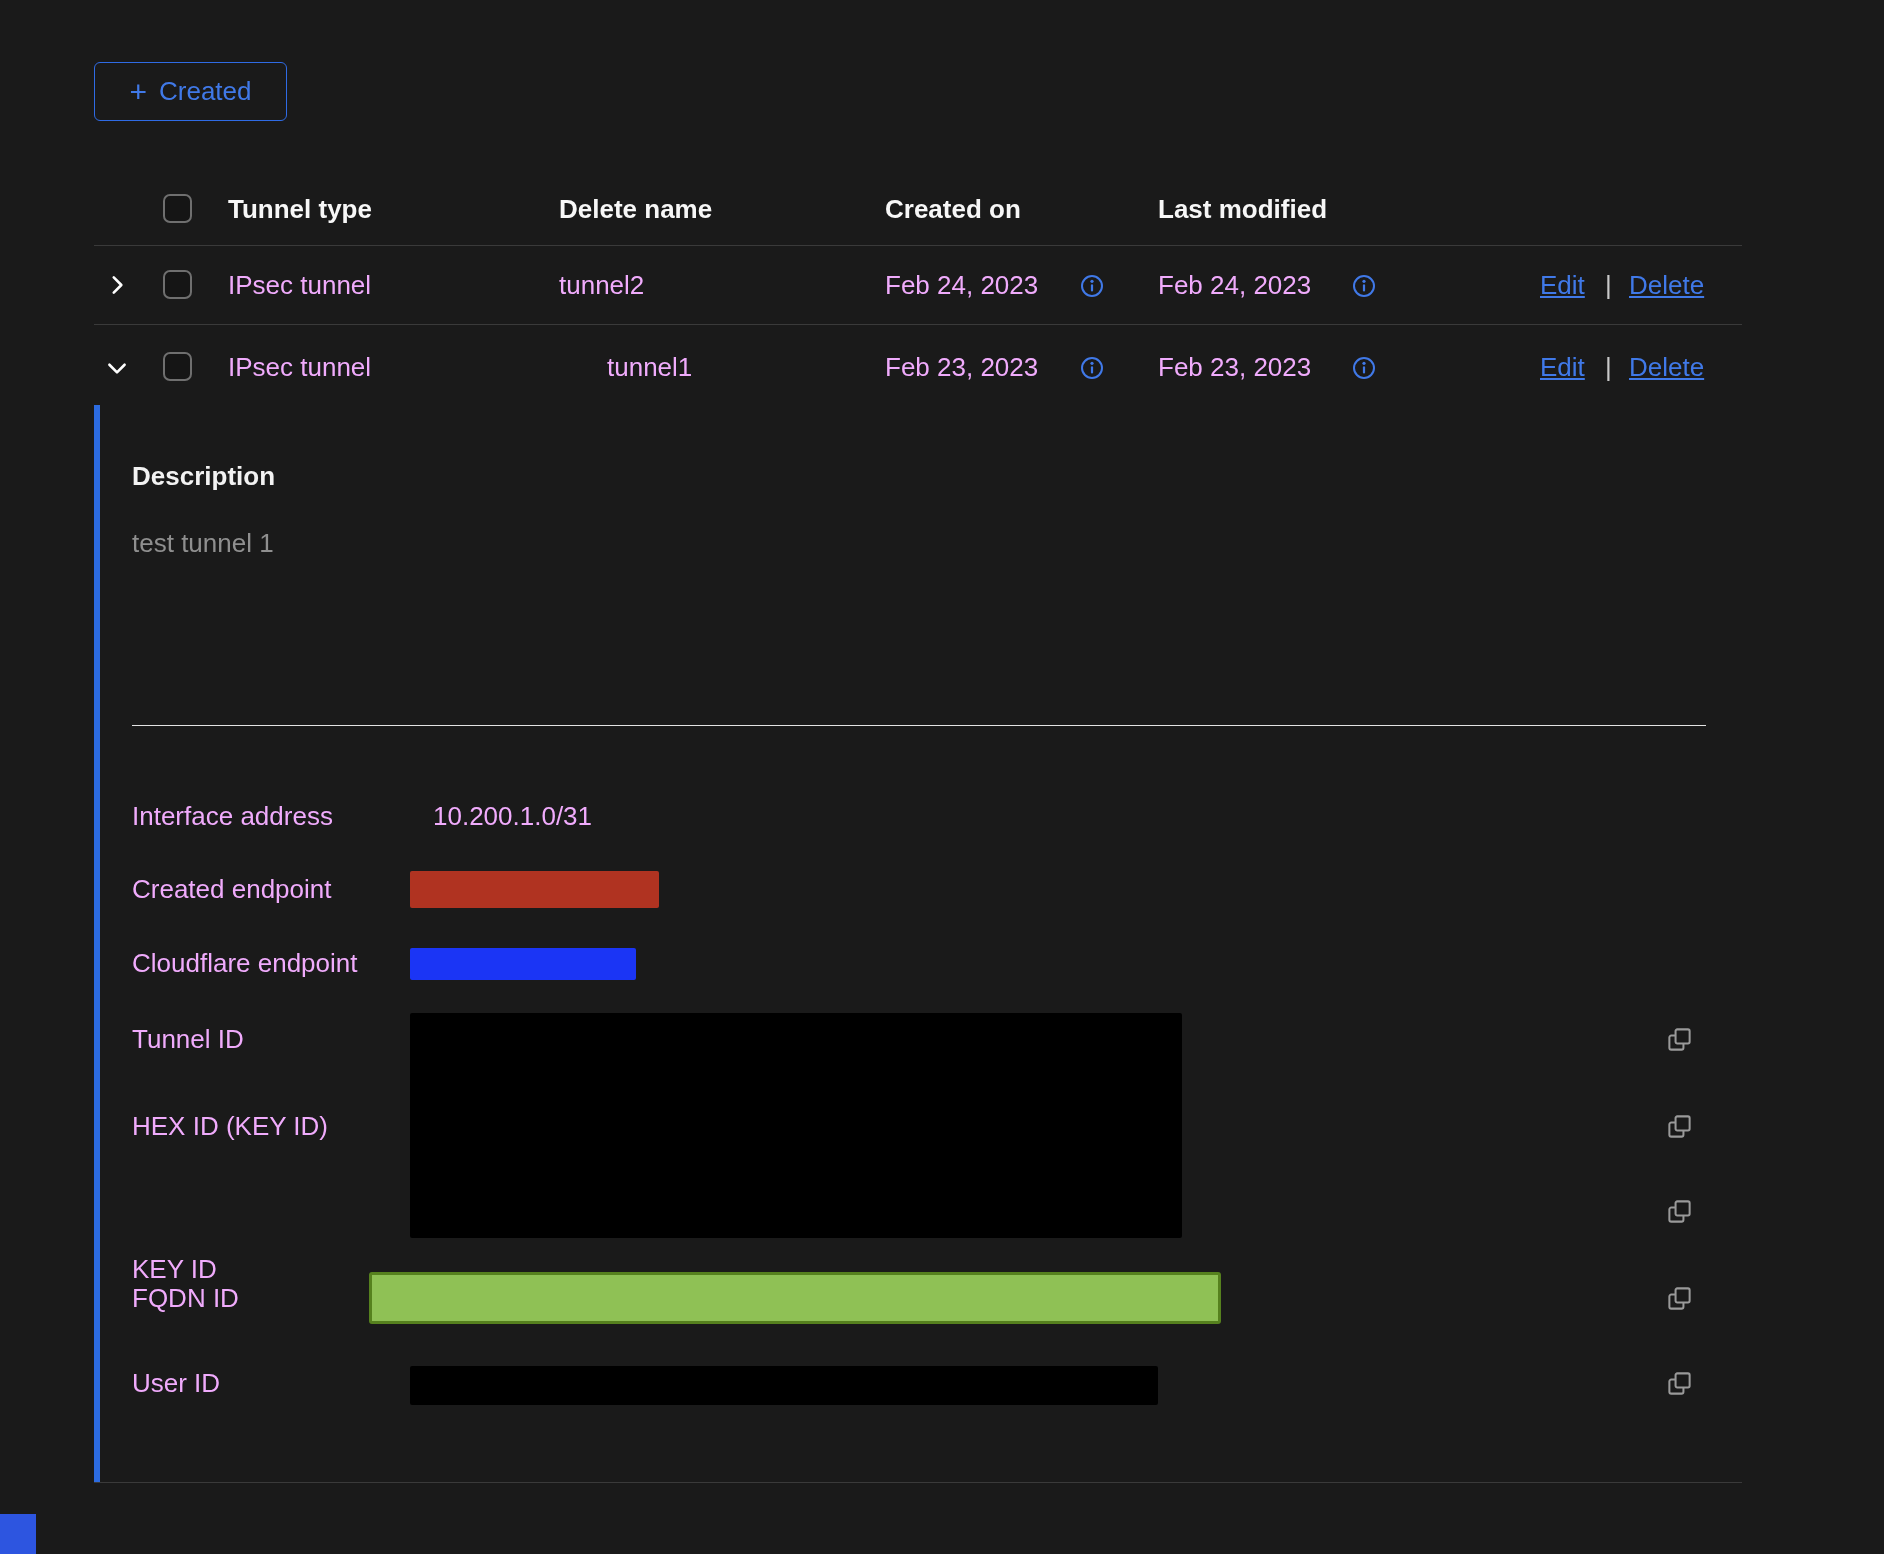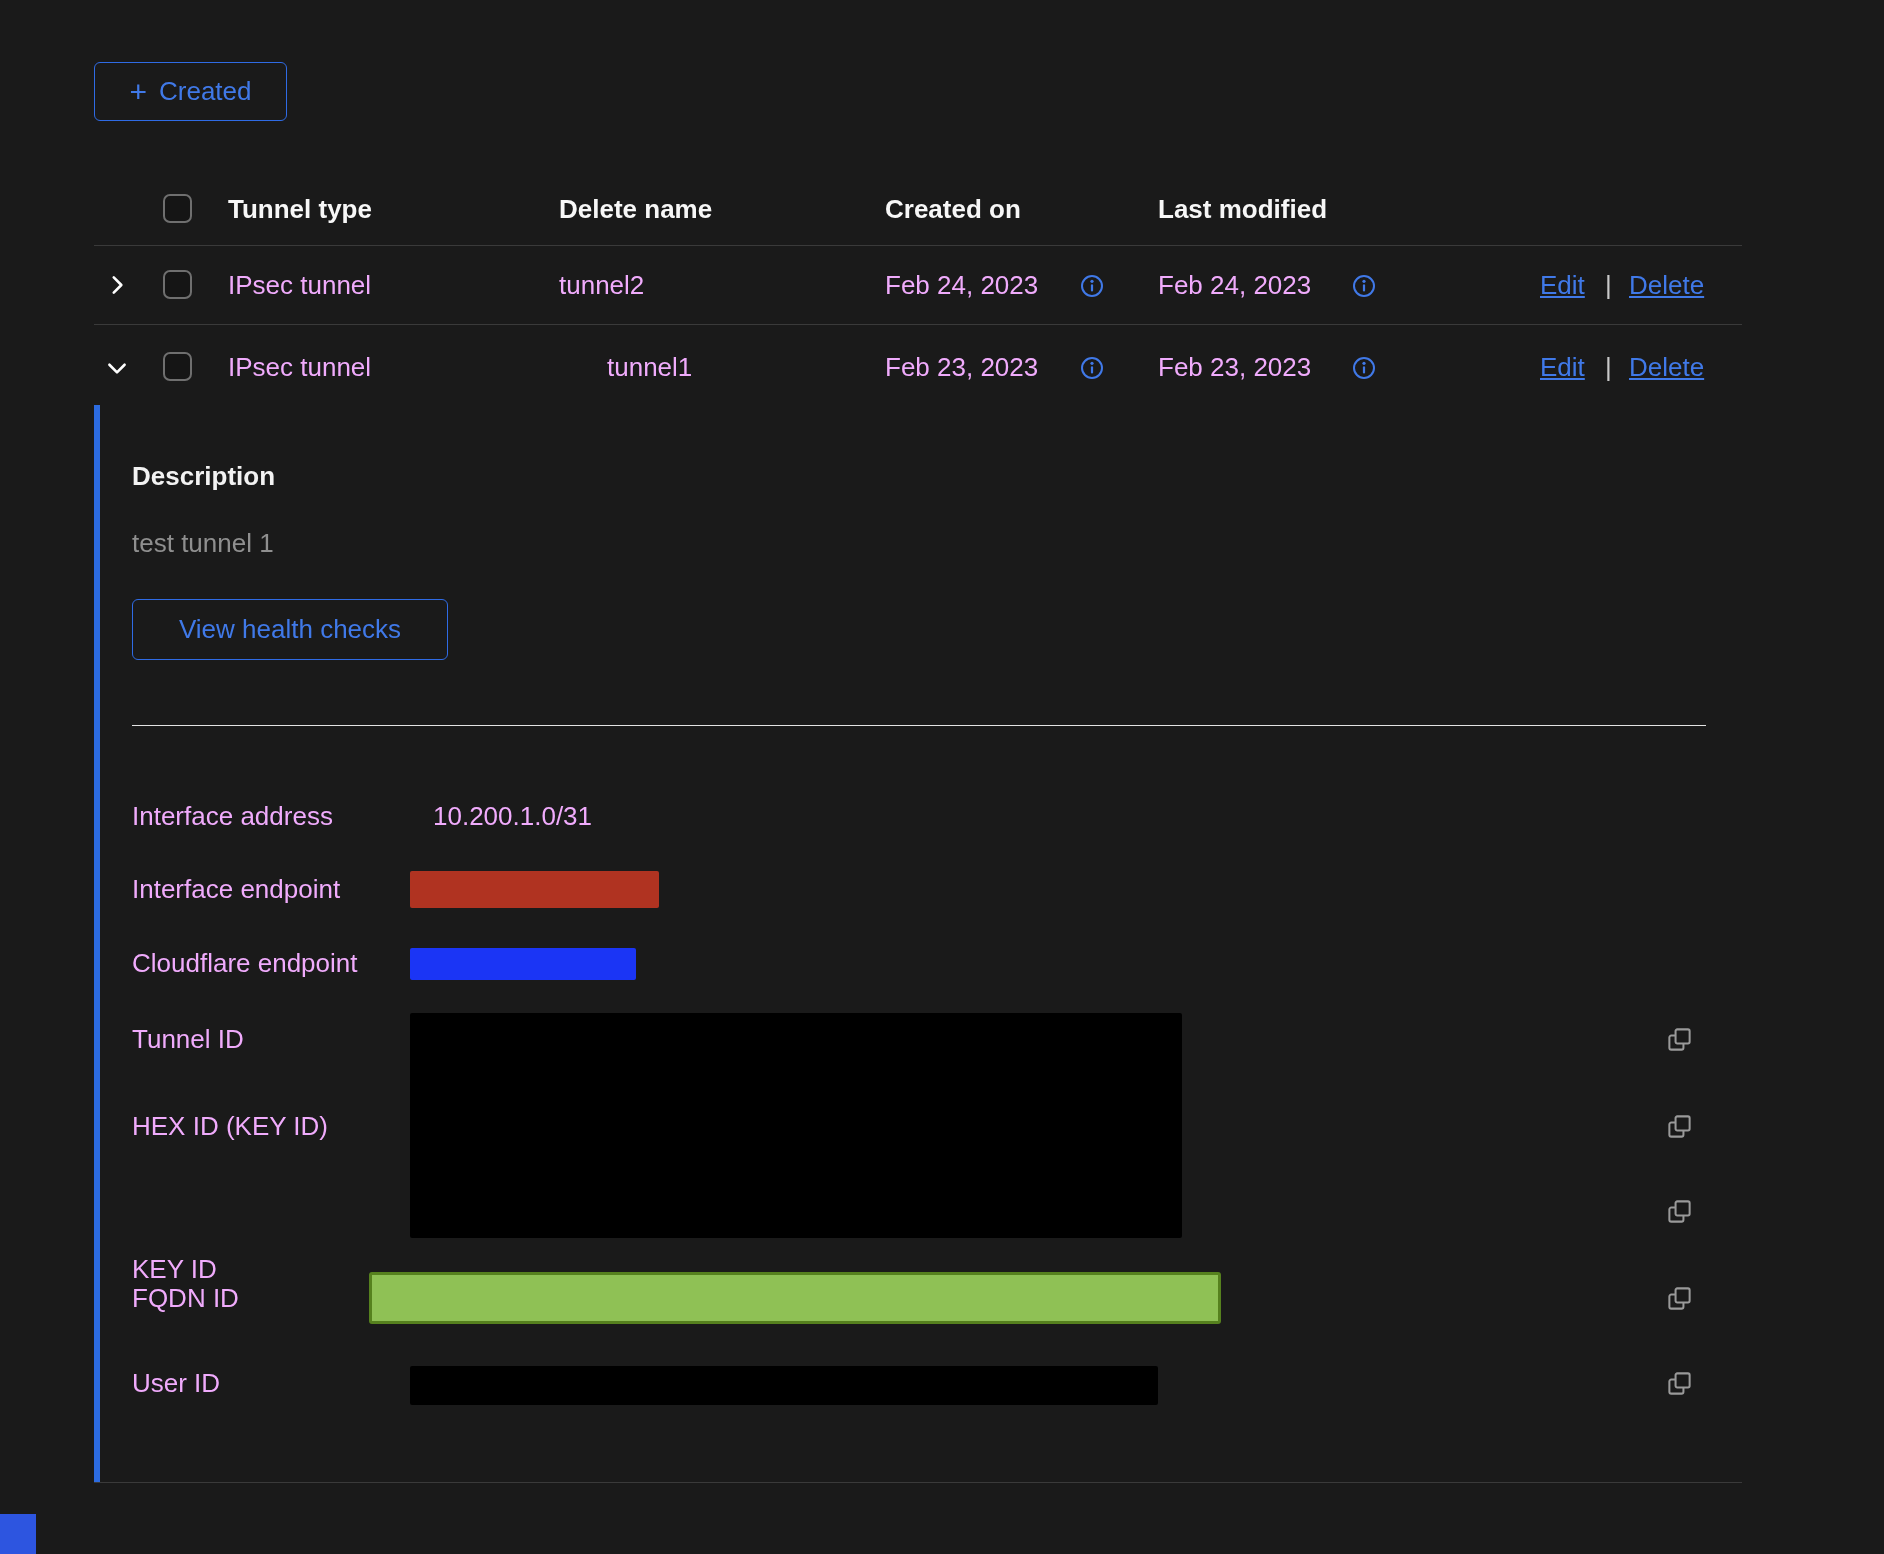--- a/index.html
+++ b/index.html
@@ -126,30 +126,27 @@
     <a class="link abs" style="left:1540px; top:352px;">Edit</a>
     <span class="txt sep-txt abs" style="left:1605px; top:352px;">|</span>
     <a class="link abs" style="left:1629px; top:352px;">Delete</a>
   </div>
 
   <div class="expand-bar abs" style="left:94px; top:405px; height:1077px;"></div>
 
   <div class="txt semibold abs" style="left:132px; top:461px;">Description</div>
   <div class="txt muted abs" style="left:132px; top:528px;">test tunnel 1</div>
 
-  <button class="btn-outline abs" style="left:132px; top:599px; width:316px; height:61px;">
-    <span>View health checks</span>
-  </button>
 
   <div class="divider-light abs" style="left:132px; top:725px; width:1574px;"></div>
 
   <div class="txt abs" style="left:132px; top:801px;">Interface address</div>
   <div class="txt abs" style="left:433px; top:801px;">10.200.1.0/31</div>
 
-  <div class="txt abs" style="left:132px; top:874px;">Interface endpoint</div>
+  <div class="txt abs" style="left:132px; top:874px;">Created endpoint</div>
   <div class="block block-red abs" style="left:410px; top:871px; width:249px; height:37px;"></div>
 
   <div class="txt abs" style="left:132px; top:948px;">Cloudflare endpoint</div>
   <div class="block block-blue abs" style="left:410px; top:948px; width:226px; height:32px;"></div>
 
   <div class="block block-black abs" style="left:410px; top:1013px; width:772px; height:225px;"></div>
 
   <div class="txt abs" style="left:132px; top:1024px;">Tunnel ID</div>
   <span class="icon-btn abs" style="left:1666px; top:1026px;">
     <svg width="27" height="27" viewBox="0 0 24 24" fill="none" stroke="#9a9a9a" stroke-width="1.8" stroke-linejoin="round">

